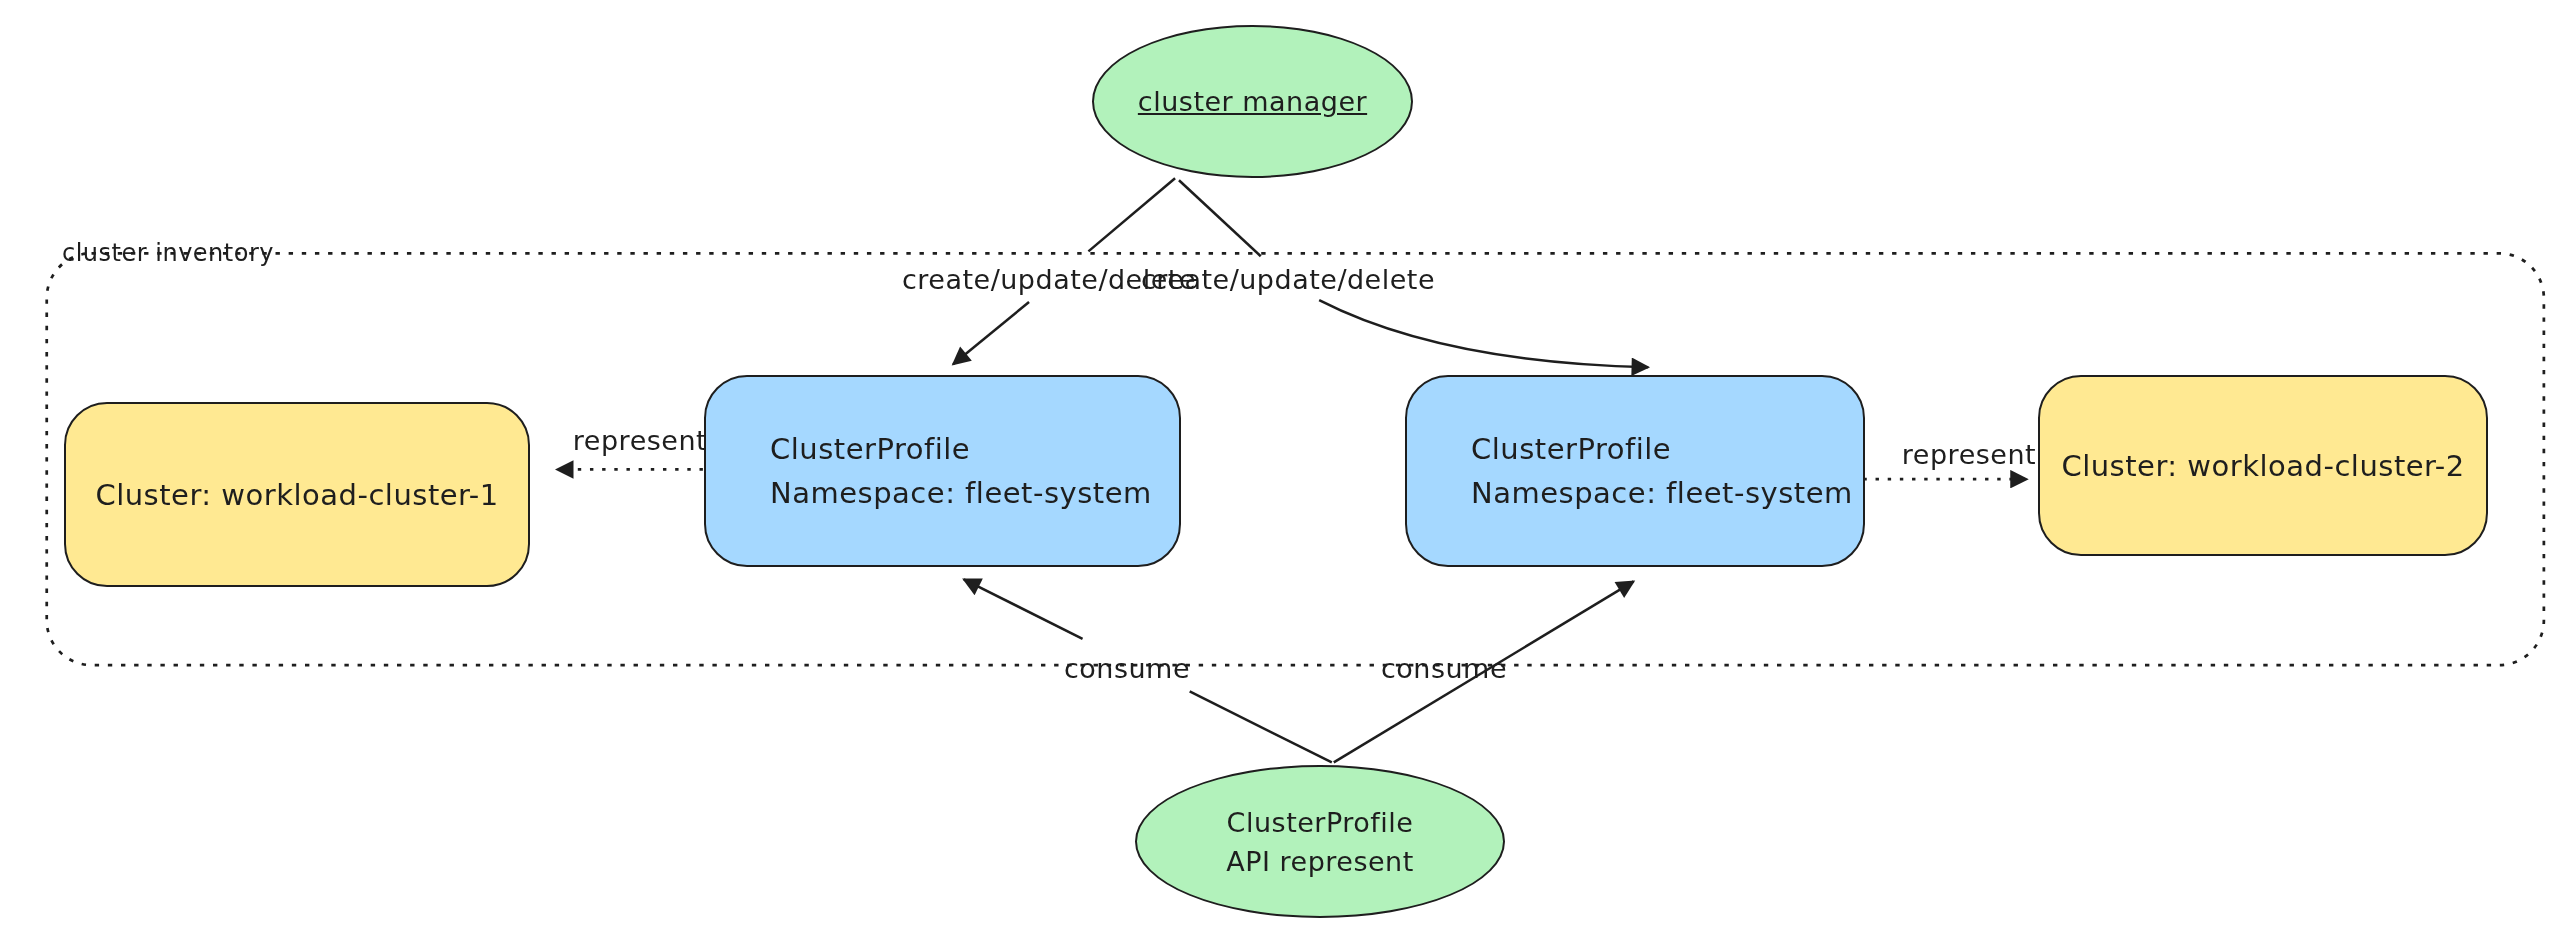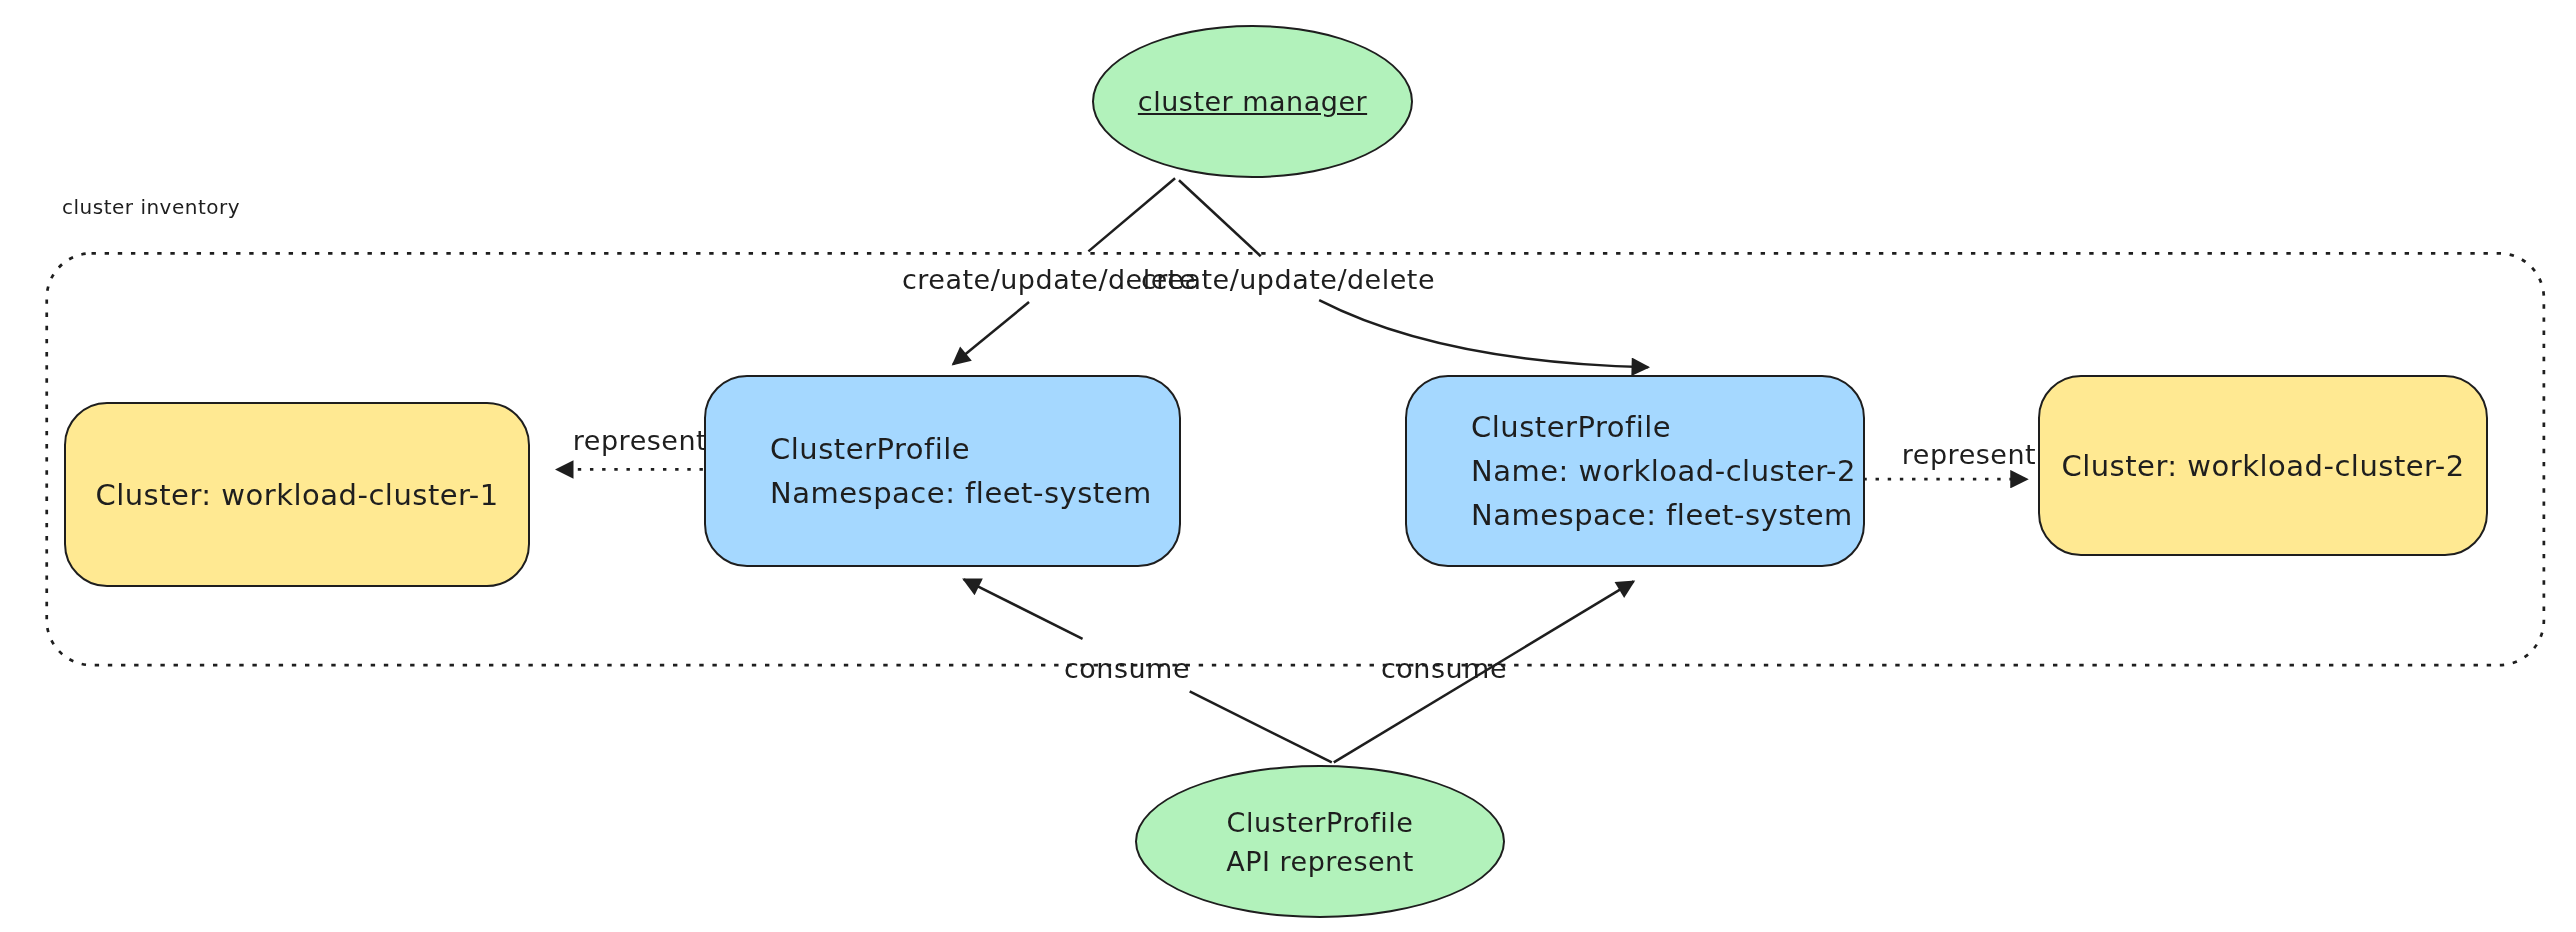--- a/index.html
+++ b/index.html
@@ -50,22 +50,23 @@
   }
   .edge-label {
     position: absolute;
     transform: translate(-50%, -50%);
     font-size: 27px;
     white-space: nowrap;
     letter-spacing: 0.5px;
   }
   .frame-label {
     position: absolute;
-    font-size: 20px;
+    font-size: 24px;
     letter-spacing: 0.5px;
+    margin-top: 44px;
   }
 </style>
 </head>
 <body>
 
 <div class="canvas">
 
   <svg class="edges-svg" viewBox="0 0 2646 958" xmlns="http://www.w3.org/2000/svg">
     <defs>
       <marker id="arrowhead" viewBox="0 0 10 10" refX="9" refY="5" markerWidth="26" markerHeight="19" orient="auto" markerUnits="userSpaceOnUse">
@@ -104,21 +105,20 @@
   <div class="node box multiline" style="left: 704px; top: 375px; width: 477px; height: 192px; background-color: rgb(165, 216, 255);">
     <div>
       <div>ClusterProfile</div>
       <div>Namespace: fleet-system</div>
     </div>
   </div>
 
   <div class="node box multiline" style="left: 1405px; top: 375px; width: 460px; height: 192px; background-color: rgb(165, 216, 255);">
     <div>
       <div>ClusterProfile</div>
-      <div>Name: workload-cluster-2</div>
       <div>Namespace: fleet-system</div>
     </div>
   </div>
 
   <div class="node box" style="left: 2038px; top: 375px; width: 450px; height: 181px; background-color: rgb(255, 233, 146); align-items: center;">
     <span>Cluster: workload-cluster-2</span>
   </div>
 
   <div class="node ellipse" style="left: 1135px; top: 765px; width: 370px; height: 153px; background-color: rgb(178, 242, 187);">
     <div>

